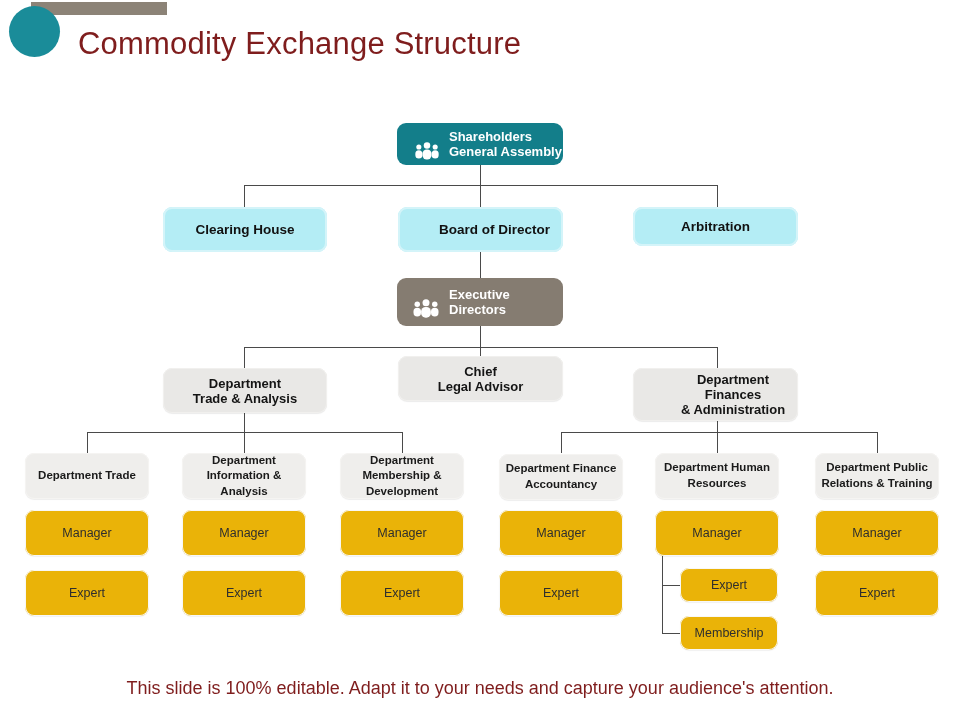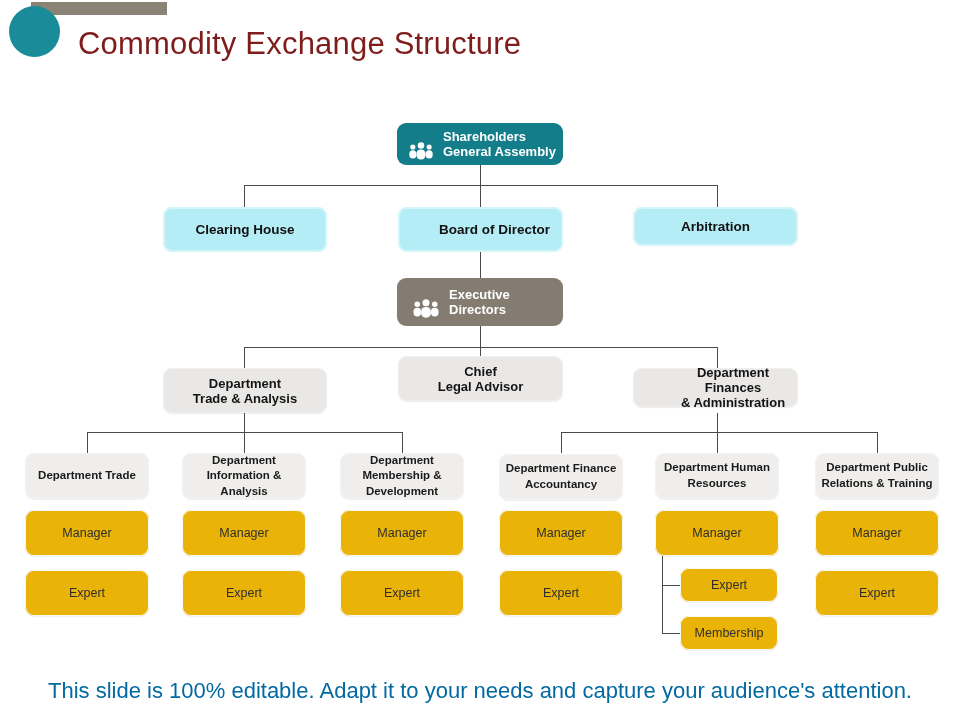--- a/index.html
+++ b/index.html
@@ -9,35 +9,35 @@
   }
   
   .decor-bar{position:absolute;left:31px;top:2px;width:136px;height:13px;background:#8C8377;}
   .decor-circle{position:absolute;left:9px;top:6px;width:51px;height:51px;border-radius:50%;background:#1A8C99;}
   .slide-title{position:absolute;left:78px;top:26px;font-size:31px;color:#7f1d1d;letter-spacing:0.2px;}
   
   .node{
     position:absolute;display:flex;align-items:center;justify-content:center;
     border-radius:9px;text-align:center;white-space:pre-line;box-sizing:border-box;
   }
-  .teal{background:#137E8A;color:#ffffff;font-weight:bold;font-size:13px;justify-content:flex-start;text-align:left;padding-left:10px;}
+  .teal{background:#137E8A;color:#ffffff;font-weight:bold;font-size:13px;justify-content:flex-start;text-align:left;padding-left:16px;}
   .taupe{background:#857C71;color:#ffffff;font-weight:bold;font-size:13px;justify-content:flex-start;text-align:left;padding-left:14px;}
   .cyan{background:#B4EDF5;color:#111111;font-weight:bold;font-size:13.5px;box-shadow:inset 0 0 0 2px #d4f4f9;justify-content:center;}
   .gray{background:#E9E8E6;color:#141414;font-weight:bold;font-size:13px;box-shadow:inset 0 0 0 1px #f1f0ee, 0 1px 1px rgba(0,0,0,0.08);}
   .dept{background:#EFEEEC;color:#1a1a1a;font-weight:bold;font-size:11.5px;line-height:1.35;box-shadow:inset 0 0 0 1px #f5f4f2, 0 1px 1px rgba(0,0,0,0.07);}
   .role{background:#eab308;color:#2e2e2e;font-weight:normal;font-size:12.5px;box-shadow:inset 0 0 0 1px #f8f8f7, 0 1px 1px rgba(0,0,0,0.06);align-items:center;}
   .icon-people{flex:0 0 auto;margin-right:8px;}
   
   .line{position:absolute;background:#4a4a4a;}
   .hline{height:1px;}
   .vline{width:1px;}
   
   .footer{
     position:absolute;left:0;top:678px;width:960px;text-align:center;
-    font-size:22px;color:#0369a1;
+    font-size:18px;color:#7f1d1d;
   }
 </style>
 </head>
 <body>
 
 <div id="slide">
 
   <div class="decor-bar"></div>
   <div class="decor-circle"></div>
   <div class="slide-title">Commodity Exchange Structure</div>
@@ -117,21 +117,21 @@
   </div>
 
   <div class="node gray" style="left:163px;top:368px;width:164px;height:45px;">
     <span>Department
 Trade &amp; Analysis</span>
   </div>
   <div class="node gray" style="left:398px;top:356px;width:165px;height:45px;">
     <span>Chief
 Legal Advisor</span>
   </div>
-  <div class="node gray" style="left:633px;top:368px;width:165px;height:39px;padding-left:35px;">
+  <div class="node gray" style="left:633px;top:368px;width:165px;height:53px;padding-left:35px;">
     <span>Department Finances
 &amp; Administration</span>
   </div>
 
   <div class="node dept" style="left:25px;top:453px;width:124px;height:46px;">
     <span>Department Trade</span>
   </div>
   <div class="node role" style="left:25px;top:510px;width:124px;height:46px;">
     <span>Manager</span>
   </div>

